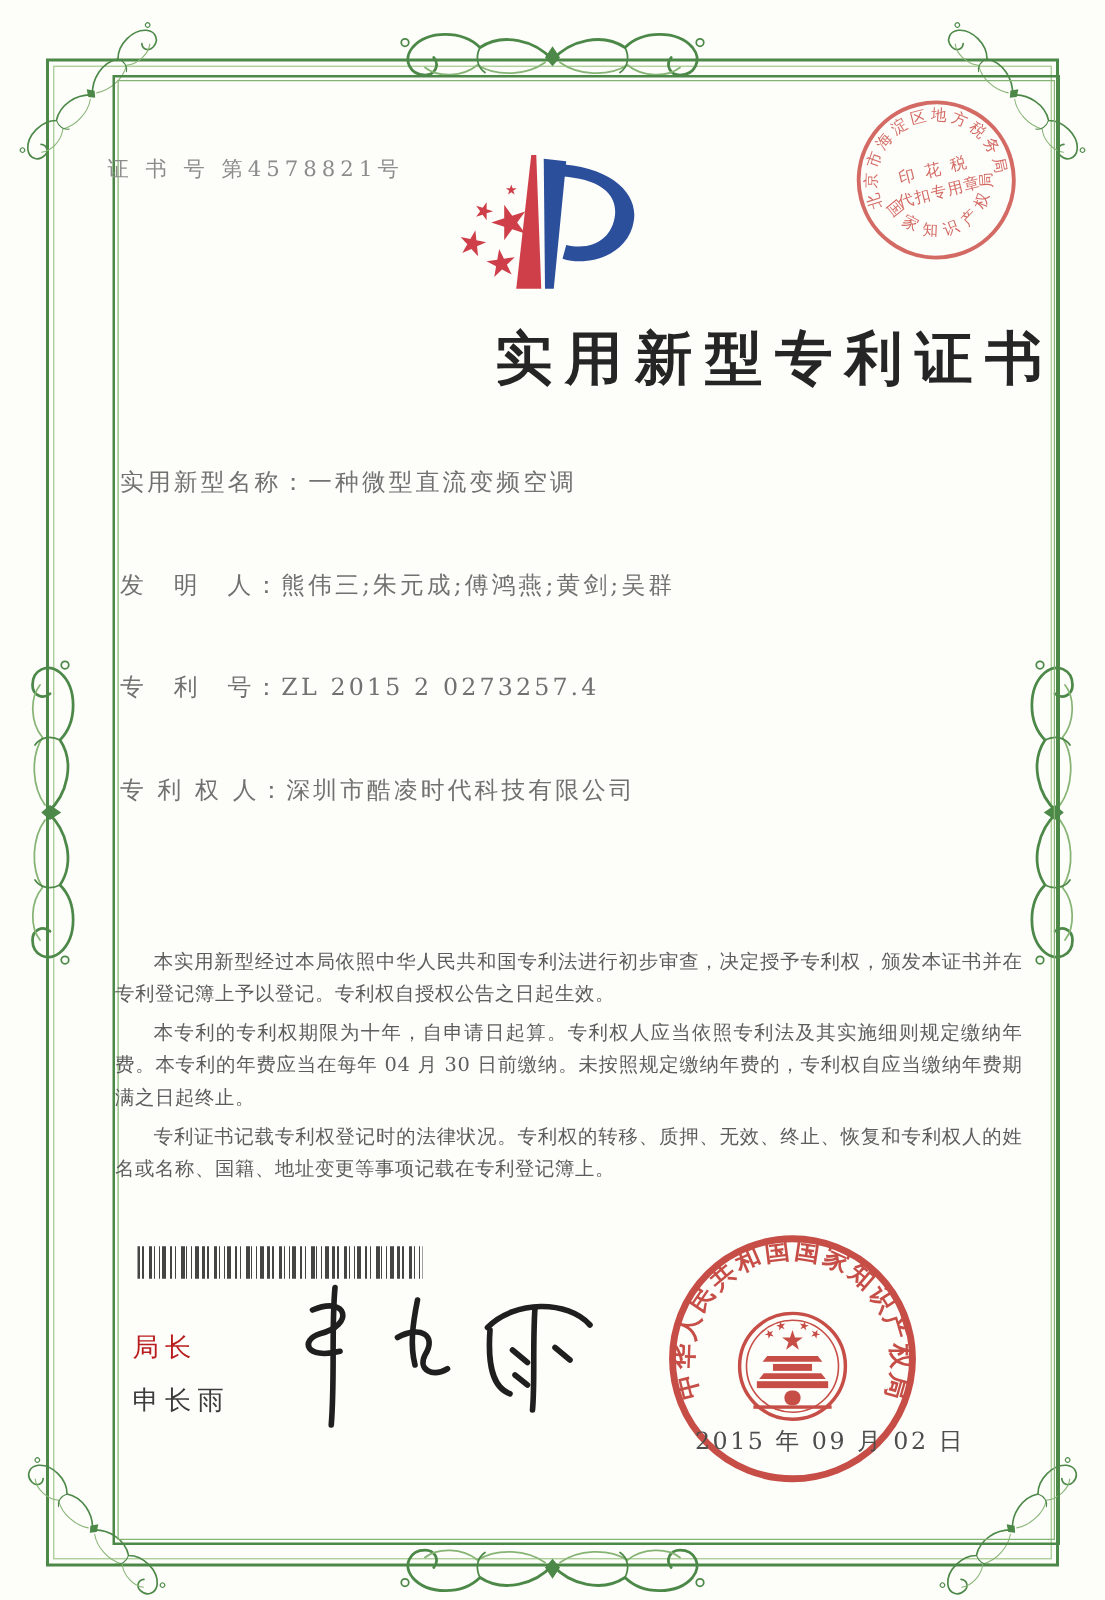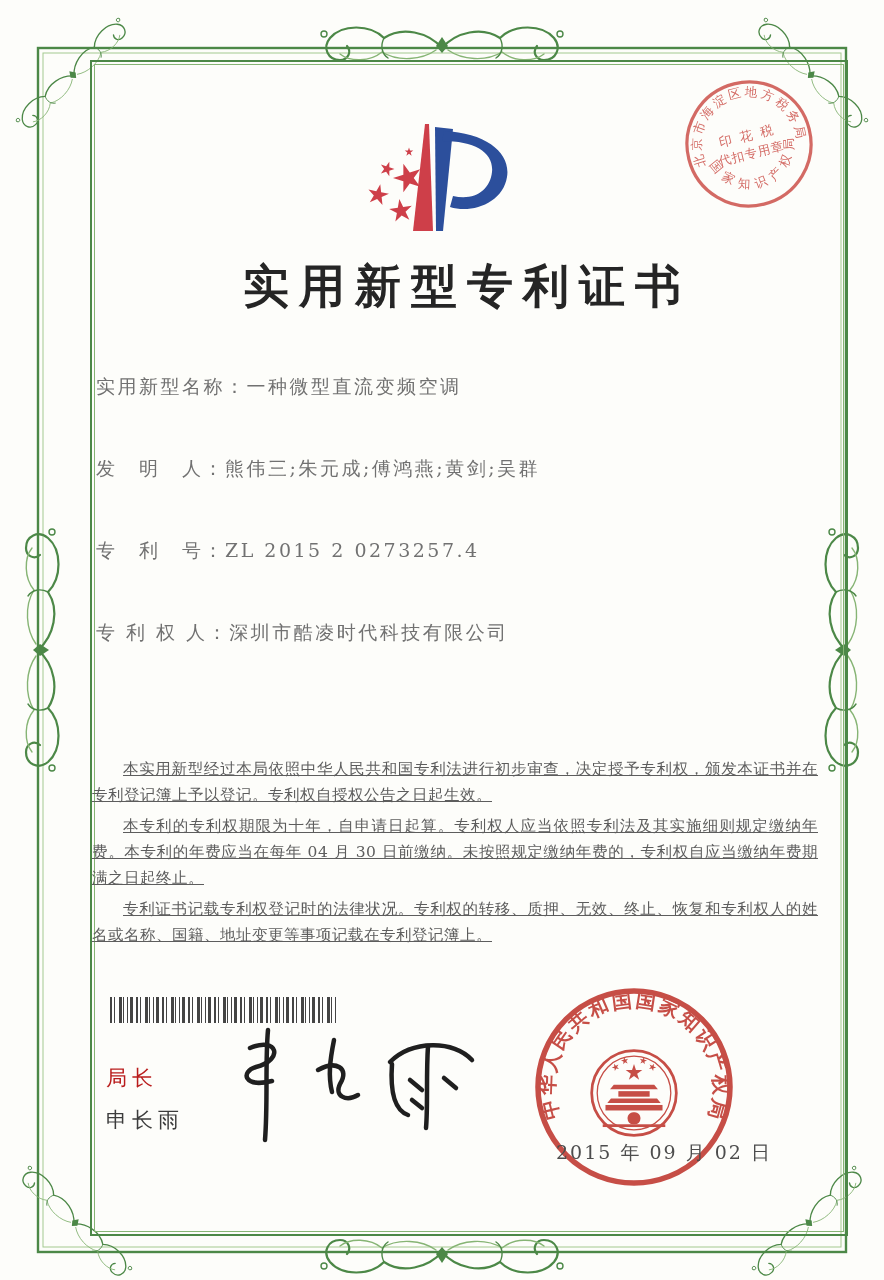--- a/index.html
+++ b/index.html
@@ -9,27 +9,27 @@
     font-family:"DejaVu Serif","Liberation Serif",serif;
   }
   .ornament{position:absolute;left:0;top:0;pointer-events:none;}
   .frame{position:absolute;left:90px;top:60px;width:754px;height:1172px;
     border:2px solid #4c8847;}
   .frame::before{content:"";position:absolute;inset:2px;border:1px solid #86b474;}
   .certno{position:absolute;left:86px;top:124px;font-size:17px;letter-spacing:4px;
     color:#8c8c8c;}
   .logo{position:absolute;left:330px;top:108px;}
   .taxseal{position:absolute;left:683px;top:78px;opacity:.82;mix-blend-mode:multiply;}
-  .title{position:absolute;left:90px;top:256px;width:754px;margin:0;text-align:center;
+  .title{position:absolute;left:90px;top:256px;width:754px;margin:0;text-align:right;
     font-size:46px;font-weight:700;letter-spacing:10px;color:#252525;}
   .fields{position:absolute;left:96px;top:372px;display:flex;flex-direction:column;gap:53px;}
   .fields .row{line-height:29px;font-size:19px;letter-spacing:2.5px;color:#717171;white-space:nowrap;}
   .paras{position:absolute;left:92px;top:756px;width:726px;font-size:15.5px;line-height:26px;
     color:#5d5d5d;letter-spacing:.5px;text-align:justify;}
-  .paras p{margin:0 0 5px;text-indent:2em;text-decoration:underline;}
+  .paras p{margin:0 0 5px;text-indent:2em;}
   .barcode{position:absolute;left:110px;top:997px;width:228px;height:26px;opacity:.82;
     background:repeating-linear-gradient(90deg,
       #1c1c1c 0 2px,#fff 2px 4px,#1c1c1c 4px 5px,#fff 5px 9px,
       #1c1c1c 9px 12px,#fff 12px 13px,#1c1c1c 13px 14px,#fff 14px 17px,
       #1c1c1c 17px 18px,#fff 18px 20px,#1c1c1c 20px 23px,#fff 23px 26px);}
   .signer-title{position:absolute;left:106px;top:1064px;font-size:21px;letter-spacing:5px;color:#b91c1c;}
   .signer-name{position:absolute;left:106px;top:1106px;font-size:21px;letter-spacing:5px;color:#3c3c3c;}
   .signature{position:absolute;left:238px;top:1012px;}
   .bigseal{position:absolute;left:532px;top:985px;opacity:.9;mix-blend-mode:multiply;}
   .sealdate{position:absolute;left:556px;top:1140px;font-size:19px;letter-spacing:2px;color:#4d4d4d;z-index:3;}
@@ -63,20 +63,21 @@
     <use href="#flo" transform="translate(38,650) rotate(90)"></use>
     <use href="#flo" transform="translate(846,650) rotate(-90)"></use>
     <use href="#flo" transform="translate(74,76) rotate(-45) scale(0.6)"></use>
     <use href="#flo" transform="translate(810,76) rotate(45) scale(0.6)"></use>
     <use href="#flo" transform="translate(74,1224) rotate(45) scale(0.6)"></use>
     <use href="#flo" transform="translate(810,1224) rotate(-45) scale(0.6)"></use>
   </svg>
 
   <div class="frame"></div>
 
+  <div class="certno">证 书 号 第4578821号</div>
 
   <svg class="logo" width="220" height="140" viewBox="0 0 220 140">
     <polygon points="95,16 99,16 103,123 83,123" fill="#ce3f49"></polygon>
     <polygon points="105,19 123,21 113,123 106,123" fill="#2c4f9c"></polygon>
     <path d="M114 23 C158 25 181 46 177 69 C173 95 142 106 120 99 L123 88 C145 93 160 82 162 64 C164 45 146 33 112 33 Z" fill="#2c4f9c"></path>
     <use href="#star5" transform="translate(78,70) scale(1.5) rotate(-18)" fill="#ce3f49"></use>
     <use href="#star5" transform="translate(48,87) scale(1.1) rotate(12)" fill="#ce3f49"></use>
     <use href="#star5" transform="translate(71,103) scale(1.2) rotate(-8)" fill="#ce3f49"></use>
     <use href="#star5" transform="translate(57,61) scale(0.75) rotate(18)" fill="#ce3f49"></use>
     <use href="#star5" transform="translate(79,44) scale(0.45)" fill="#ce3f49"></use>

